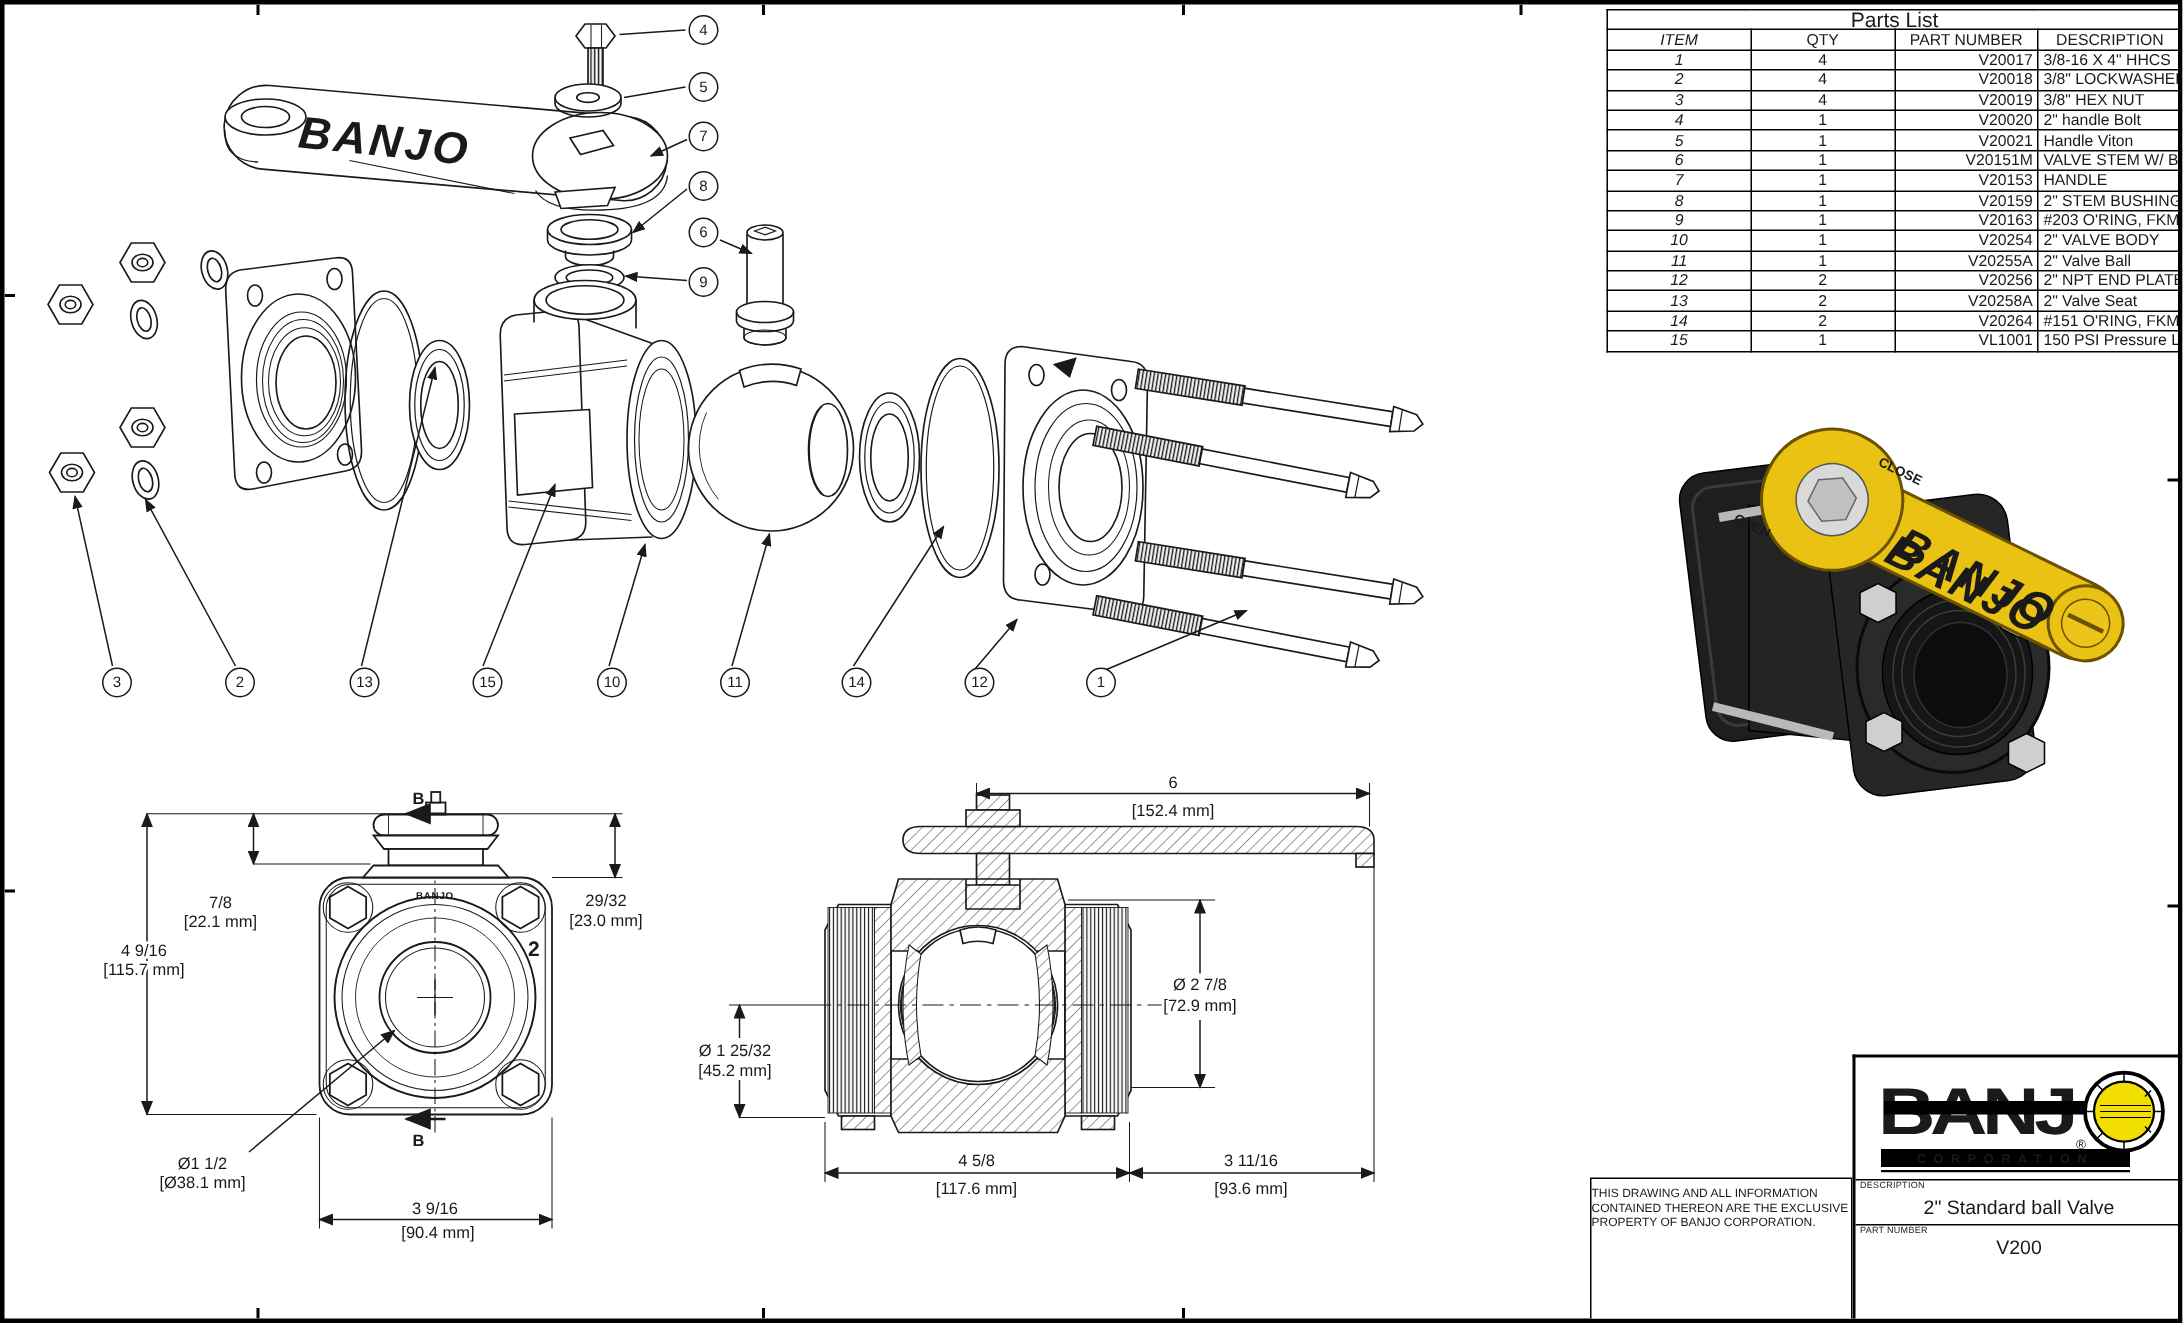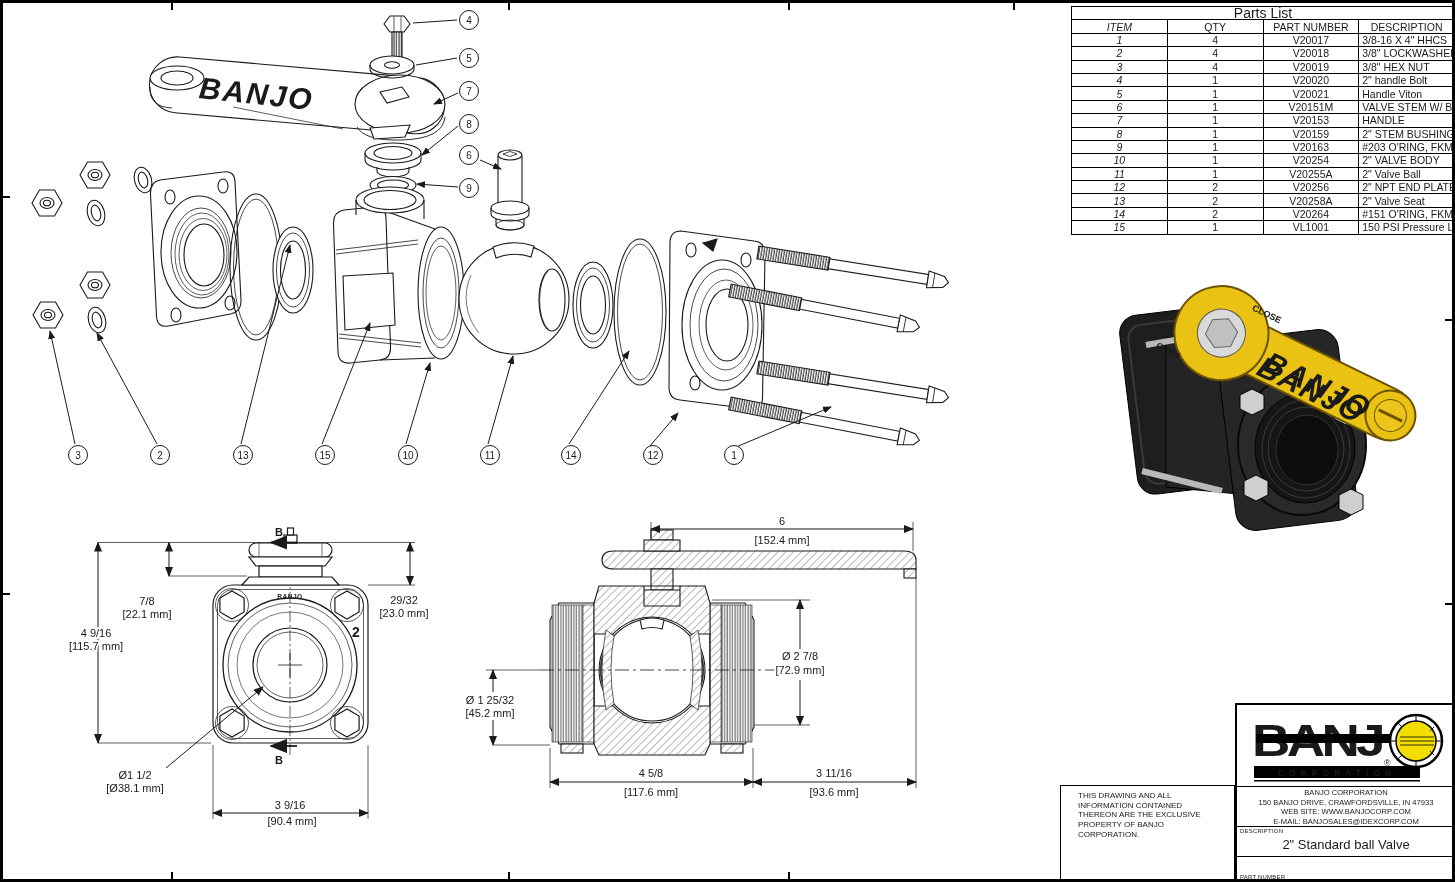--- a/index.html
+++ b/index.html
@@ -24,38 +24,38 @@
     font-size:10.5px;table-layout:fixed;background:#fff;z-index:4;
   }
   .parts-table td,.parts-table th{
     border:1px solid #000;height:12.4px;line-height:12px;padding:0 3px;
     font-weight:400;white-space:nowrap;overflow:hidden;
   }
   .parts-table .title-cell{text-align:center;font-size:14px;}
   .parts-table .hdr{text-align:center;}
   .col-item{width:57px;text-align:center;font-style:italic;}
   .col-qty{width:54px;text-align:center;margin-left:27px;}
-  .col-part{width:82px;text-align:center;}
+  .col-part{width:82px;text-align:right;}
   .col-desc{width:183px;text-align:left;}
   
   .title-block{
     position:absolute;left:1232px;top:700px;width:220px;height:179px;
     border-left:2px solid #000;border-top:2px solid #000;box-sizing:border-box;background:#fff;z-index:4;
   }
   .tb-row{box-sizing:border-box;border-bottom:1.5px solid #000;position:relative;}
   .tb-logo{height:82px;display:flex;align-items:center;justify-content:center;}
   .tb-company{height:40px;text-align:center;font-size:7.6px;line-height:9.6px;padding-top:1px;}
   .tb-desc{height:30px;}
-  .tb-part{height:24px;border-bottom:none;margin-top:16px;}
+  .tb-part{height:24px;border-bottom:none;}
   .tb-label{position:absolute;left:3px;top:1px;font-size:6px;letter-spacing:0.2px;color:#222;}
   .tb-value{text-align:center;font-size:13px;padding-top:10px;}
   .disclaimer{
     position:absolute;left:1057px;top:782px;width:175px;height:97px;
     border:1.5px solid #000;box-sizing:border-box;background:#fff;
-    font-size:8px;line-height:9.7px;padding:5px 17px;z-index:4;
+    font-size:8px;line-height:9.7px;padding:5px 0;z-index:4;
   }
   .disclaimer p{margin:0 0 9px 0;}
   .bottom-strip{position:absolute;left:1050px;top:876px;width:405px;height:6px;background:#000;z-index:6;}
   .tick{position:absolute;background:#000;z-index:3;}
 </style>
 </head>
 <body>
 
 <div class="sheet">
 
@@ -620,26 +620,20 @@
           <line x1="152" y1="29" x2="186" y2="29"></line>
             <line x1="152" y1="33" x2="186" y2="33"></line>
             <line x1="152" y1="37" x2="186" y2="37"></line>
         </g>
         <text x="136" y="58" font-size="9">®</text>
         <rect x="6" y="58" width="166" height="12" fill="#000"></rect>
         <text x="89" y="67.5" text-anchor="middle" font-size="8.5" font-weight="bold" letter-spacing="5" fill="#fff">CORPORATION</text>
         <rect x="6" y="72" width="166" height="1.5" fill="#000"></rect>
       </svg>
     </div>
-    <div class="tb-row tb-company">
-      <div>BANJO CORPORATION</div>
-      <div>150 BANJO DRIVE, CRAWFORDSVILLE, IN 47933</div>
-      <div>WEB SITE: WWW.BANJOCORP.COM</div>
-      <div>E-MAIL: BANJOSALES@IDEXCORP.COM</div>
-    </div>
     <div class="tb-row tb-desc">
       <span class="tb-label">DESCRIPTION</span>
       <div class="tb-value">2" Standard ball Valve</div>
     </div>
     <div class="tb-row tb-part">
       <span class="tb-label">PART NUMBER</span>
       <div class="tb-value" style="padding-top:7px">V200</div>
     </div>
   </div>
 

